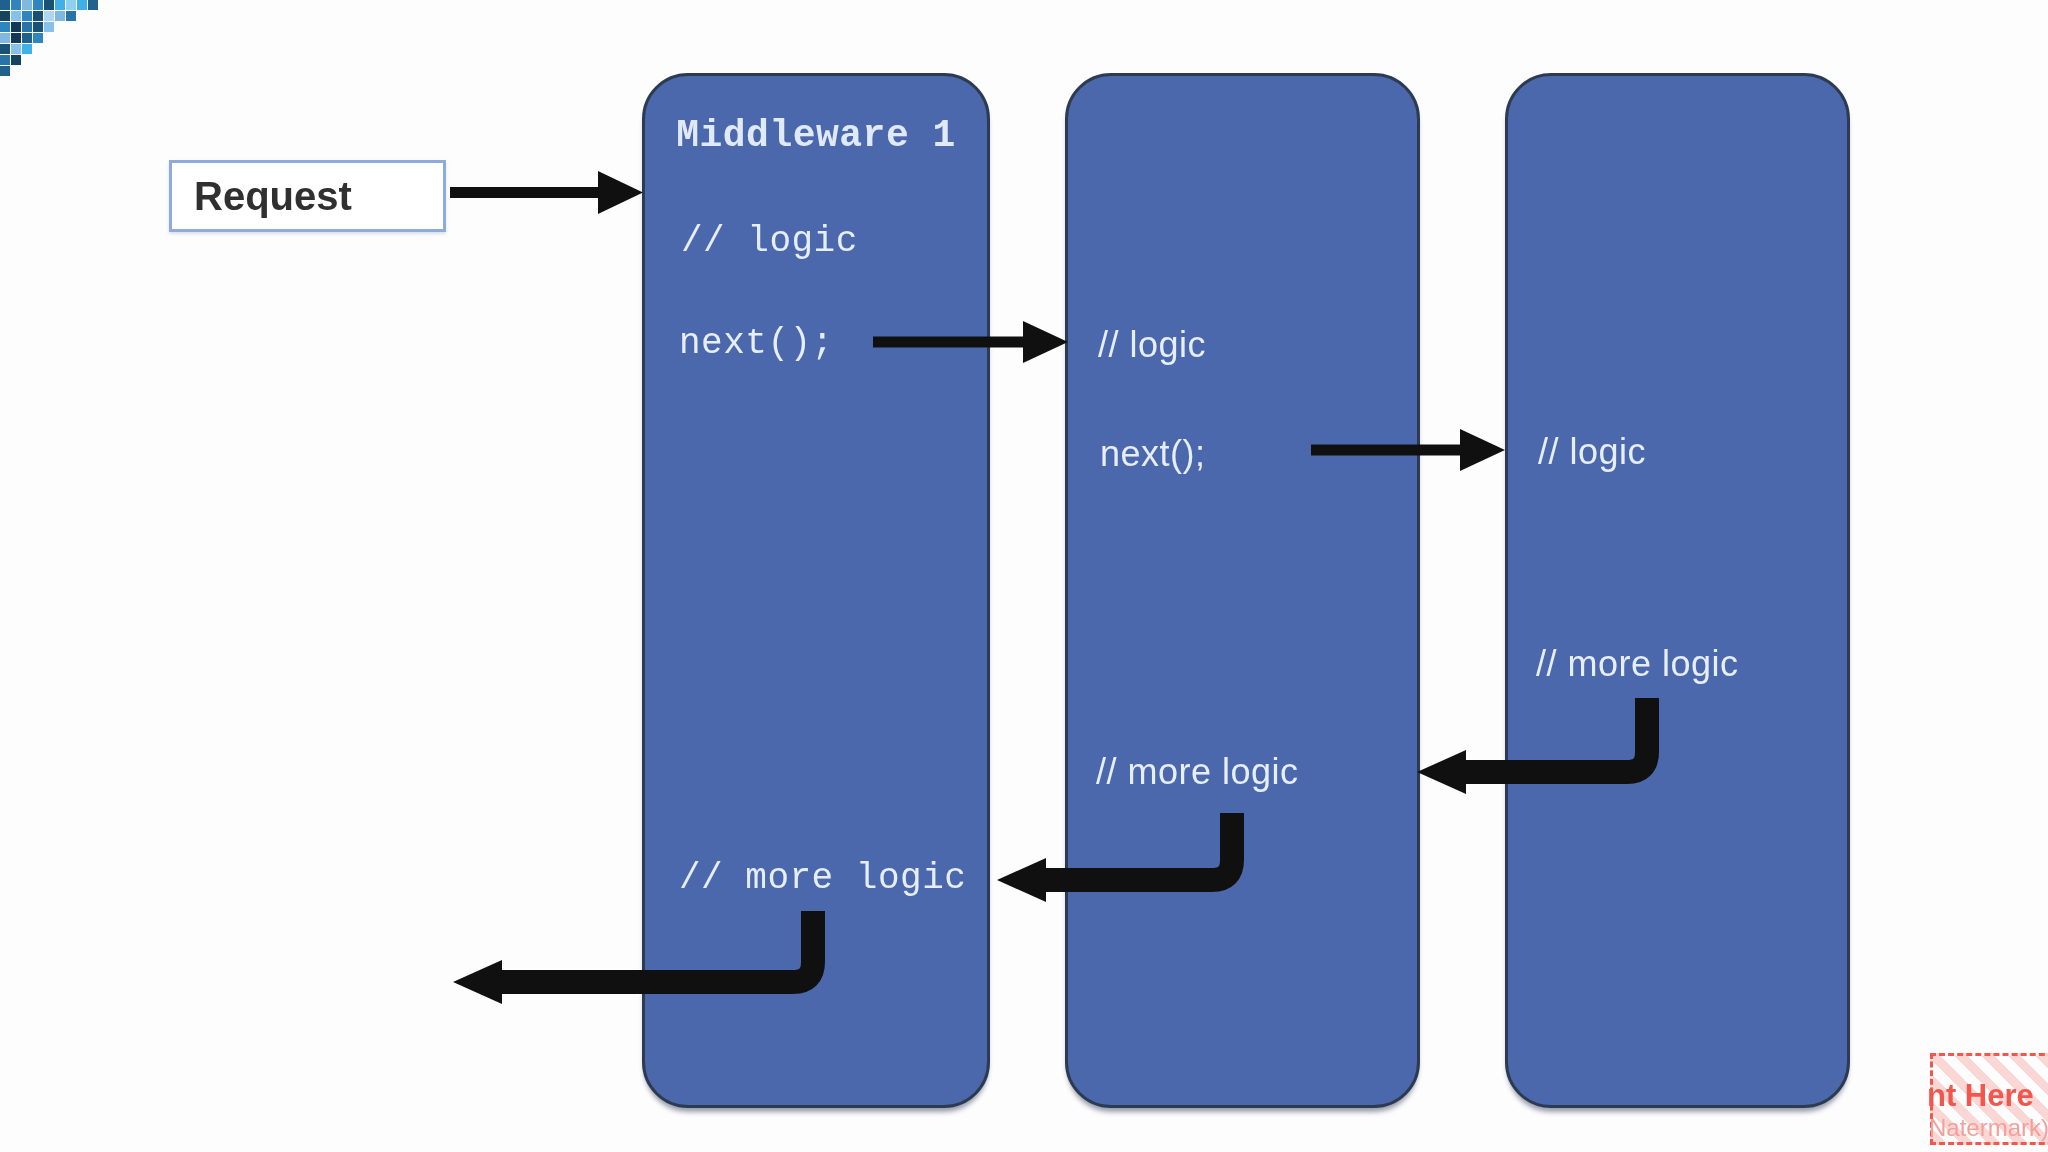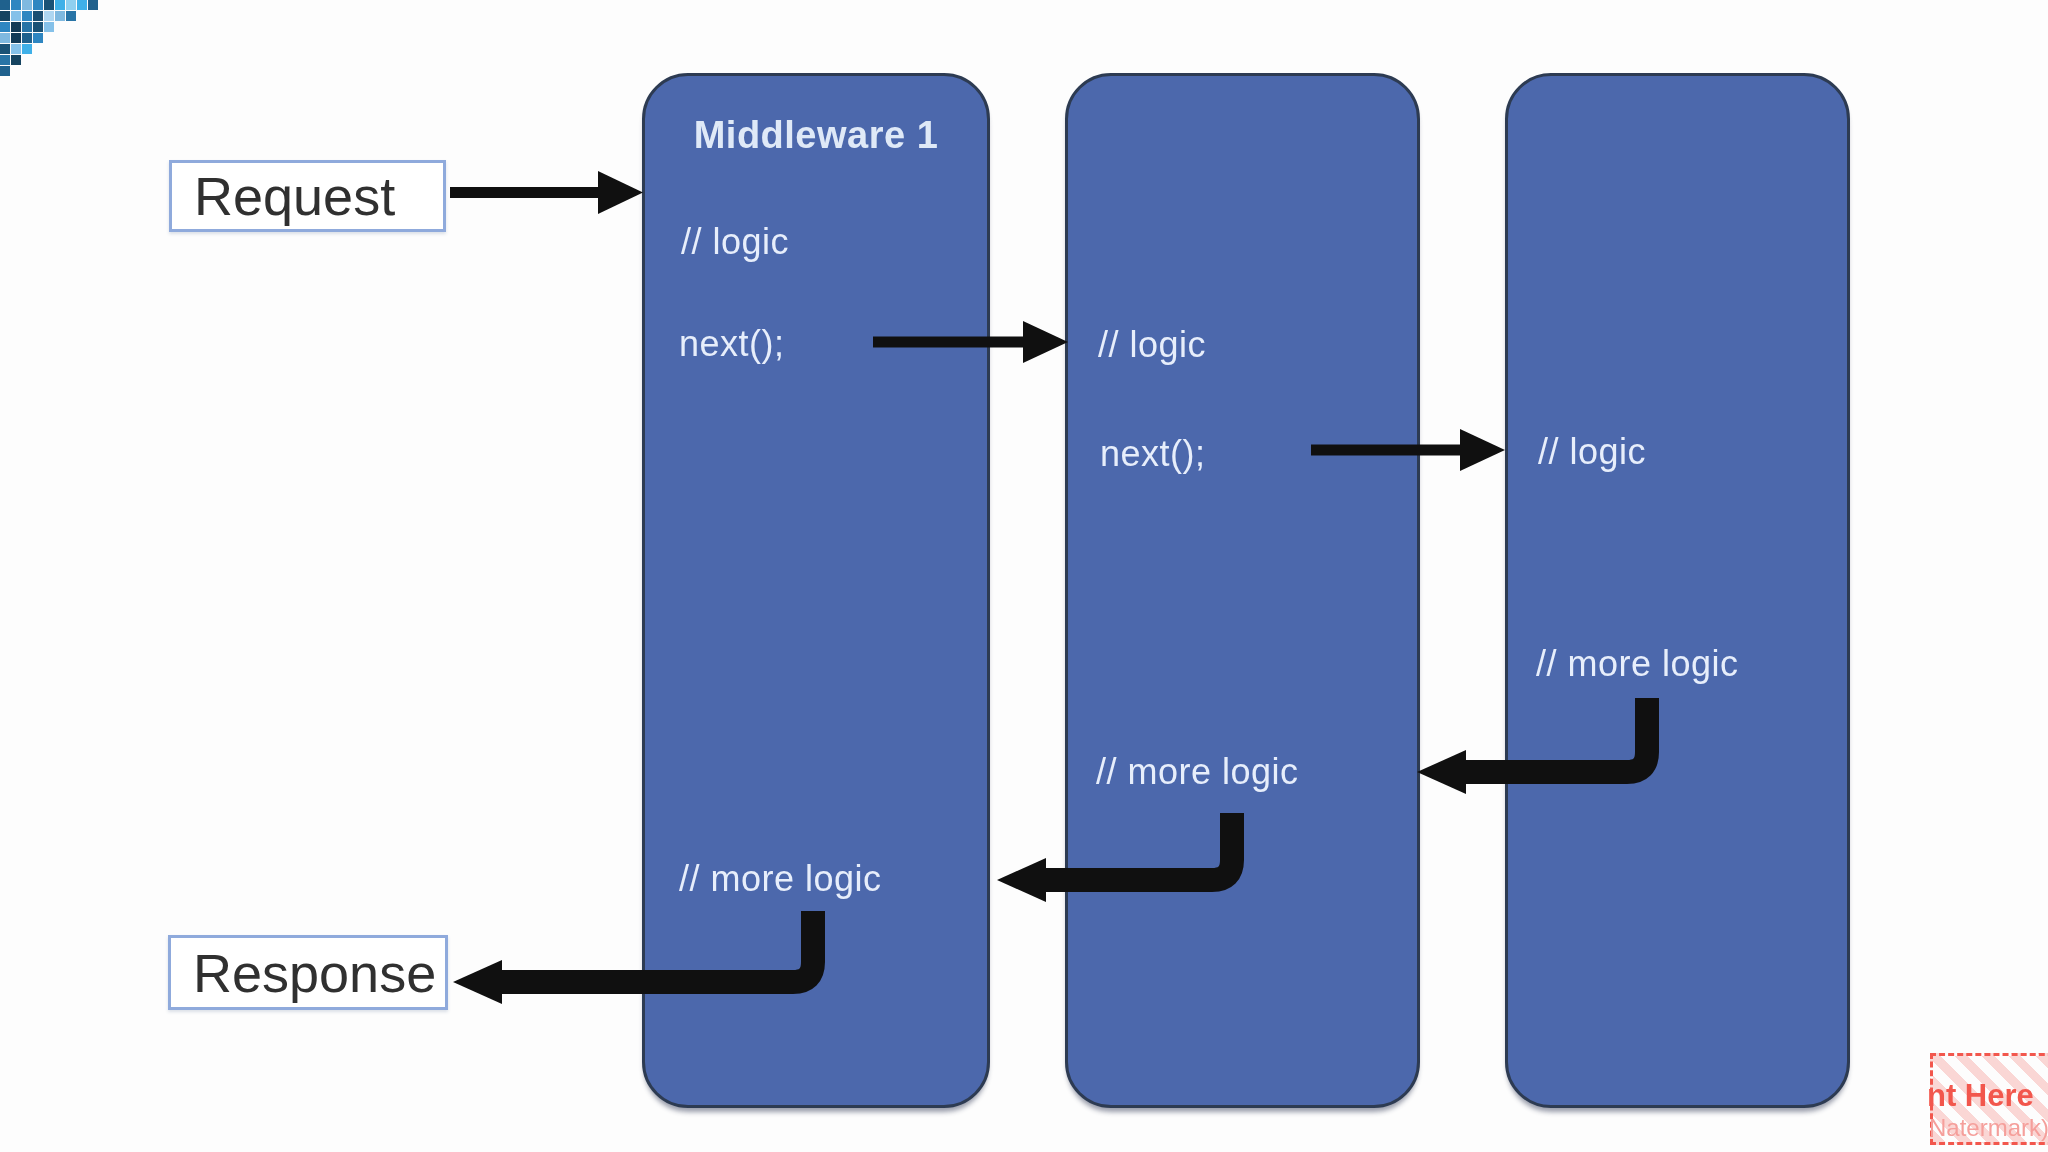--- a/index.html
+++ b/index.html
@@ -40,21 +40,21 @@
 
   
   .terminal{
     position:absolute;
     background:#ffffff;
     border:3px solid var(--terminal-border,#8faadc);
     box-sizing:border-box;
     display:flex;align-items:center;
     padding-left:22px;
     color:var(--terminal-text,#303030);
-    font-size:54px;font-weight:400;
+    font-size:40px;font-weight:700;
     box-shadow:0 2px 3px rgba(120,140,170,.25);
   }
 
   .arrows{position:absolute;left:0;top:0;pointer-events:none;}
 
   
   .watermark{
     position:absolute;left:1930px;top:1053px;width:142px;height:92px;
     border:3px dashed var(--wm-red,#f2574d);
     border-right:none;
@@ -124,25 +124,22 @@
       </div>
       <div class="mrow">
         <span class="msq" style="background: rgb(31, 97, 141);"></span>
       </div>
     </div>
 
   <div class="terminal" style="left:169px;top:160px;width:277px;height:72px;">
     <span>Request</span>
   </div>
 
-  <div class="terminal" style="left:168px;top:935px;width:280px;height:75px;">
-    <span>Response</span>
-  </div>
 
-  <div class="pillar" style="left:642px;width:348px;">
+  <div class="pillar" style="left:642px;width:348px;font-family:Liberation Mono, monospace;">
     <div class="title">Middleware 1</div>
     <div class="codeline" style="left:36px;top:145px;">// logic</div>
     <div class="codeline" style="left:34px;top:247px;">next();</div>
     <div class="codeline" style="left:34px;top:782px;">// more logic</div>
   </div>
 
   <div class="pillar" style="left:1065px;width:355px;">
     <div class="codeline" style="left:30px;top:248px;">// logic</div>
     <div class="codeline" style="left:32px;top:357px;">next();</div>
     <div class="codeline" style="left:28px;top:675px;">// more logic</div>

